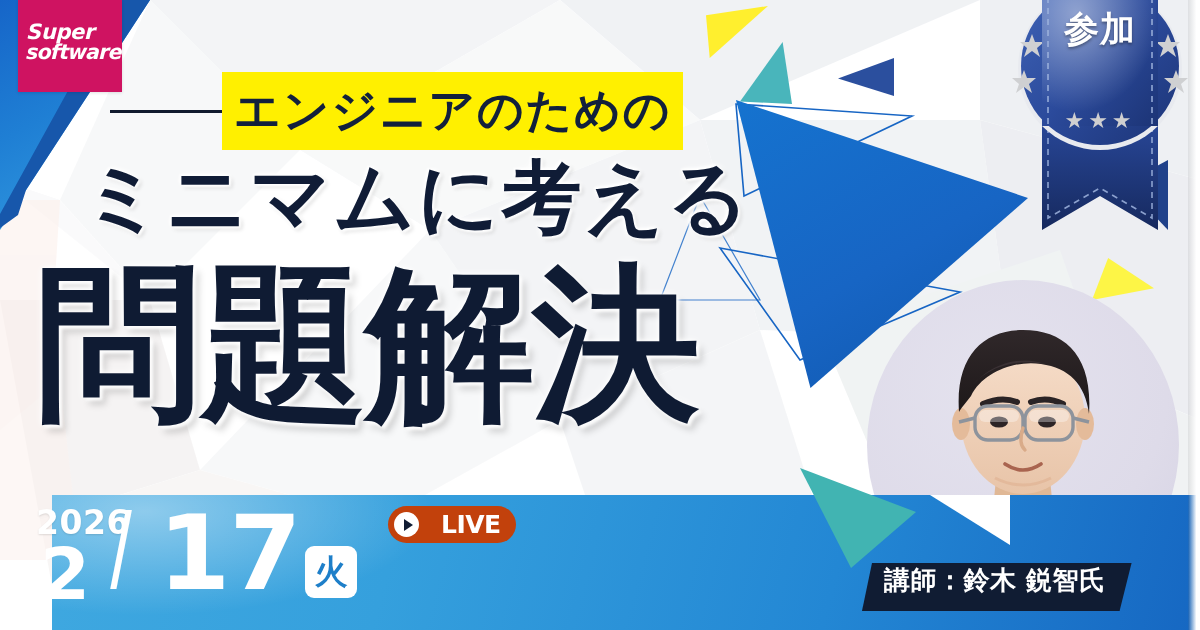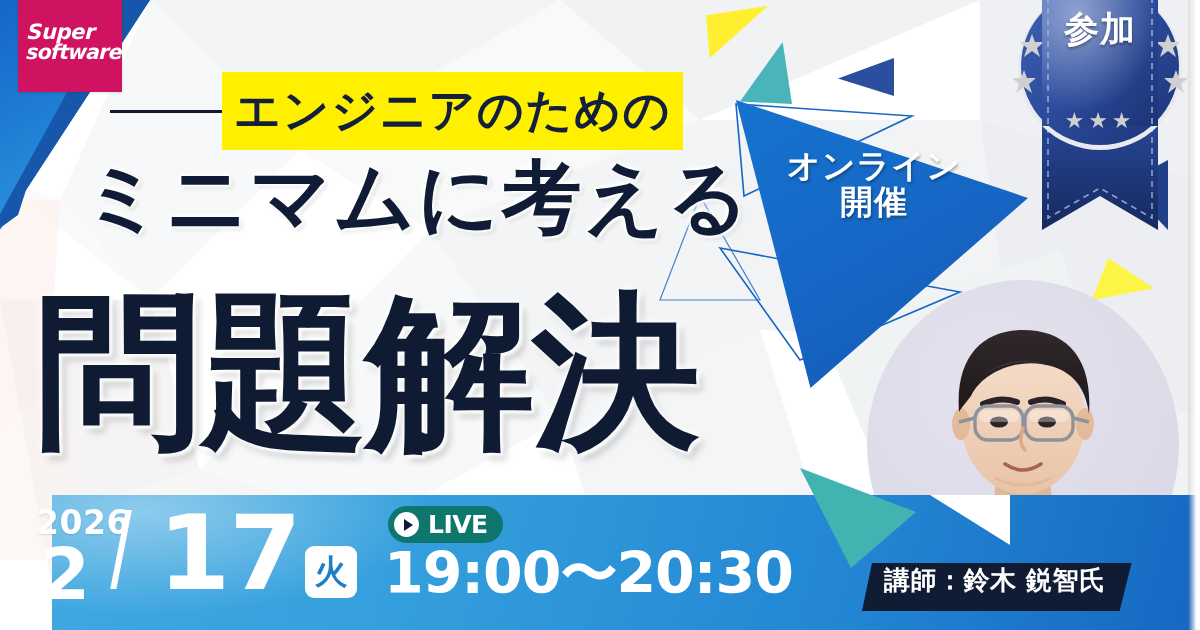--- a/index.html
+++ b/index.html
@@ -70,21 +70,21 @@
     text-shadow:
       0 0 3px #fff, 0 0 6px #fff, 0 0 9px #fff,
       2px 2px 2px rgba(255,255,255,.9),
       -2px -2px 2px rgba(255,255,255,.9),
       3px 3px 4px rgba(0,0,0,.18);
     margin-left: 40px;
   }
 
   
   .h3line{
-    position:absolute; left:34px; top:288px; z-index:8;
+    position:absolute; left:34px; top:260px; z-index:8;
     font-size:168px; font-weight:bold; color:#0f1b33;
     letter-spacing:-2px; line-height:1; white-space:nowrap;
     font-family:"DejaVu Sans",sans-serif;
     text-shadow:
       0 0 4px #fff, 0 0 8px #fff,
       3px 3px 3px rgba(255,255,255,.85),
       6px 7px 7px rgba(0,0,0,.17);
   }
 
   
@@ -193,22 +193,22 @@
     position:absolute; left:305px; top:546px; width:52px; height:52px;
     background:#fff; border-radius:9px; z-index:13;
     display:flex; align-items:center; justify-content:center;
     color:#1e7fc9; font-weight:bold; font-size:33px;
     font-family:"DejaVu Sans",sans-serif;
   }
 
   
   .live{
     position:absolute; left:388px; top:506px; height:37px; z-index:13;
-    background:#0f766e; border-radius:19px;
-    display:flex; align-items:center; padding:0 15px 0 6px; gap:9px;
+    background:#c2410c; border-radius:19px;
+    display:flex; align-items:center; padding:0 15px 0 6px; gap:22px;
   }
   .live-play{
     width:25px; height:25px; border-radius:50%; background:#fff;
     display:flex; align-items:center; justify-content:center;
   }
   .live-play i{
     display:block; width:0; height:0;
     border-left:9px solid #101c33;
     border-top:6px solid transparent;
     border-bottom:6px solid transparent;
@@ -297,24 +297,20 @@
   </div>
 
   <div class="tri tri-yellow-1"></div>
   <div class="tri tri-teal-1"></div>
   <div class="tri tri-navy-1"></div>
   <div class="tri tri-navy-2"></div>
   <div class="tri tri-yellow-2"></div>
   <div class="tri tri-blue-small"></div>
 
   <div class="tri-main"></div>
-  <div class="tri-main-label">
-    <span>オンライン</span>
-    <span class="l2">開催</span>
-  </div>
 
   <div class="rule"></div>
   <div class="yellowbar">
     <span class="t">エンジニアのための</span>
   </div>
   <div class="h2line">ミニマムに考える</div>
   <div class="h3line">問題解決</div>
 
   <div class="tri tri-teal-2" style="z-index:12"></div>
 
@@ -394,21 +390,20 @@
   <div class="date-slash">/</div>
   <div class="date-day">17</div>
   <div class="dow">火</div>
 
   <div class="live">
     <span class="live-play">
         <i></i>
       </span>
     <span class="live-txt">LIVE</span>
   </div>
-  <div class="time">19:00〜20:30</div>
 
   <div class="inst-banner">
     <span class="t">講師：鈴木 鋭智氏</span>
   </div>
 
   <div class="badge">
     <svg class="badge-svg" viewBox="0 0 196 248">
       <defs>
         <linearGradient id="rg" x1="0" y1="0" x2="1" y2="1">
           <stop offset="0" stop-color="#3f63b6"></stop>

